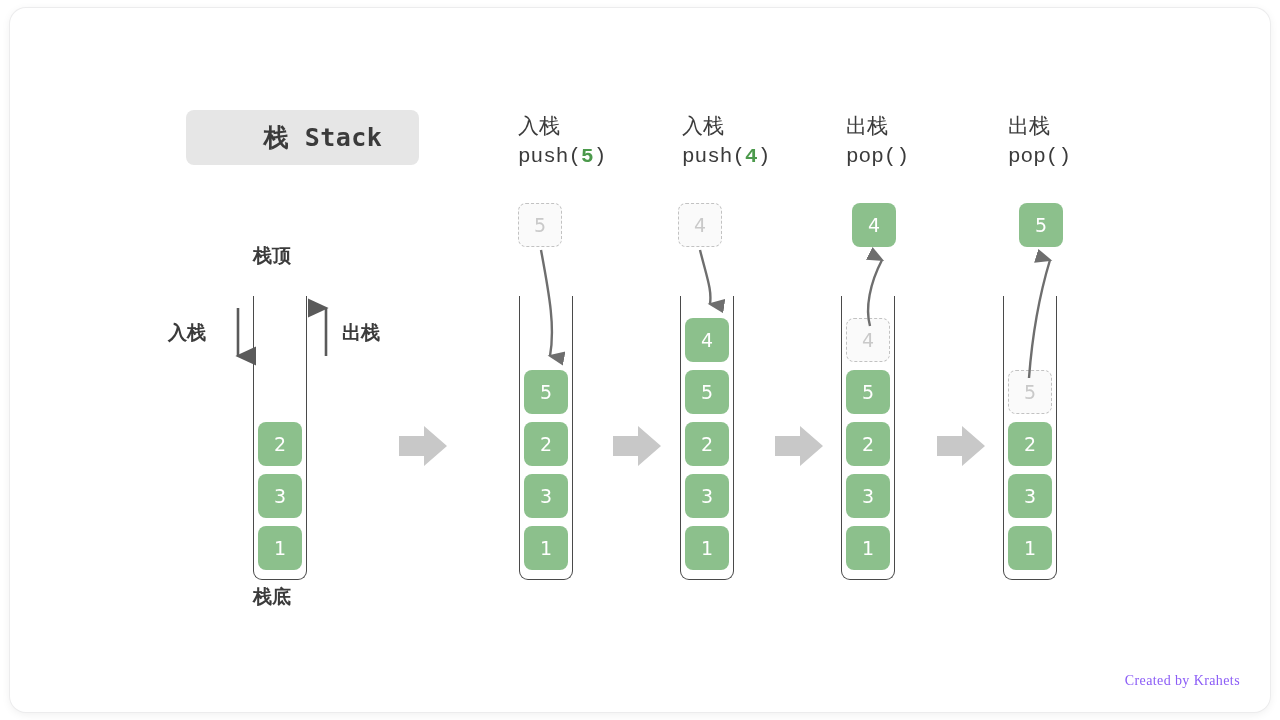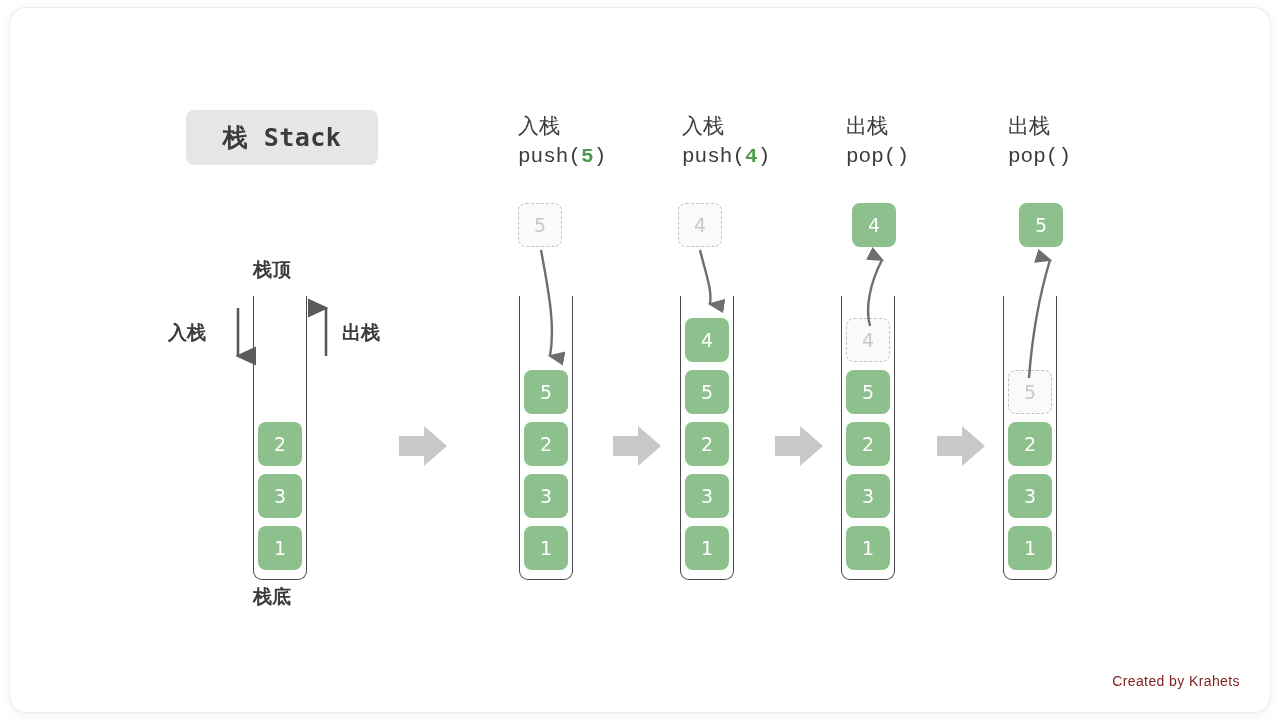--- a/index.html
+++ b/index.html
@@ -34,20 +34,21 @@
     background: #e6e6e6;
     border-radius: 8px;
     display: flex;
     align-items: center;
     justify-content: center;
     font-family: "DejaVu Sans Mono", monospace;
     font-size: 25px;
     font-weight: bold;
     color: #3b3b3b;
     letter-spacing: 0.5px;
+    padding-left: 41px;
   }
 
   
   .cn-label {
     position: absolute;
     font-family: "DejaVu Sans", sans-serif;
     font-size: 19px;
     font-weight: bold;
     color: #3b3b3b;
     white-space: nowrap;
@@ -117,23 +118,23 @@
     width: 1260px;
     height: 704px;
     pointer-events: none;
   }
 
   
   #credit {
     position: absolute;
     right: 30px;
     bottom: 23px;
-    font-family: Liberation Sans, sans-serif;
+    font-family: Liberation Serif, serif;
     font-size: 14px;
-    color: #7f1d1d;
+    color: #8b5cf6;
     letter-spacing: 0.4px;
   }
 </style>
 </head>
 <body>
 
 <div id="canvas">
 
   <div id="title-badge">栈 Stack</div>
 
@@ -150,21 +151,21 @@
   <div class="col-head" style="left:836px; top:104px;">
     <span class="cn">出栈</span>
     <span class="code"><span>pop(</span><span class="num"></span><span>)</span></span>
   </div>
 
   <div class="col-head" style="left:998px; top:104px;">
     <span class="cn">出栈</span>
     <span class="code"><span>pop(</span><span class="num"></span><span>)</span></span>
   </div>
 
-  <div class="cn-label" style="left:243px; top:249px;">栈顶</div>
+  <div class="cn-label" style="left:243px; top:235px;">栈顶</div>
   <div class="cn-label" style="left:243px; top:576px;">栈底</div>
   <div class="cn-label" style="left:158px; top:312px;">入栈</div>
   <div class="cn-label" style="left:332px; top:312px;">出栈</div>
 
   <div class="stack-box" style="left:243px; top:288px; width:54px; height:284px;"></div>
   <div class="cell solid" style="left:248px; top:414px;">2</div>
   <div class="cell solid" style="left:248px; top:466px;">3</div>
   <div class="cell solid" style="left:248px; top:518px;">1</div>
 
   <div class="cell ghost" style="left:508px; top:195px;">5</div>

